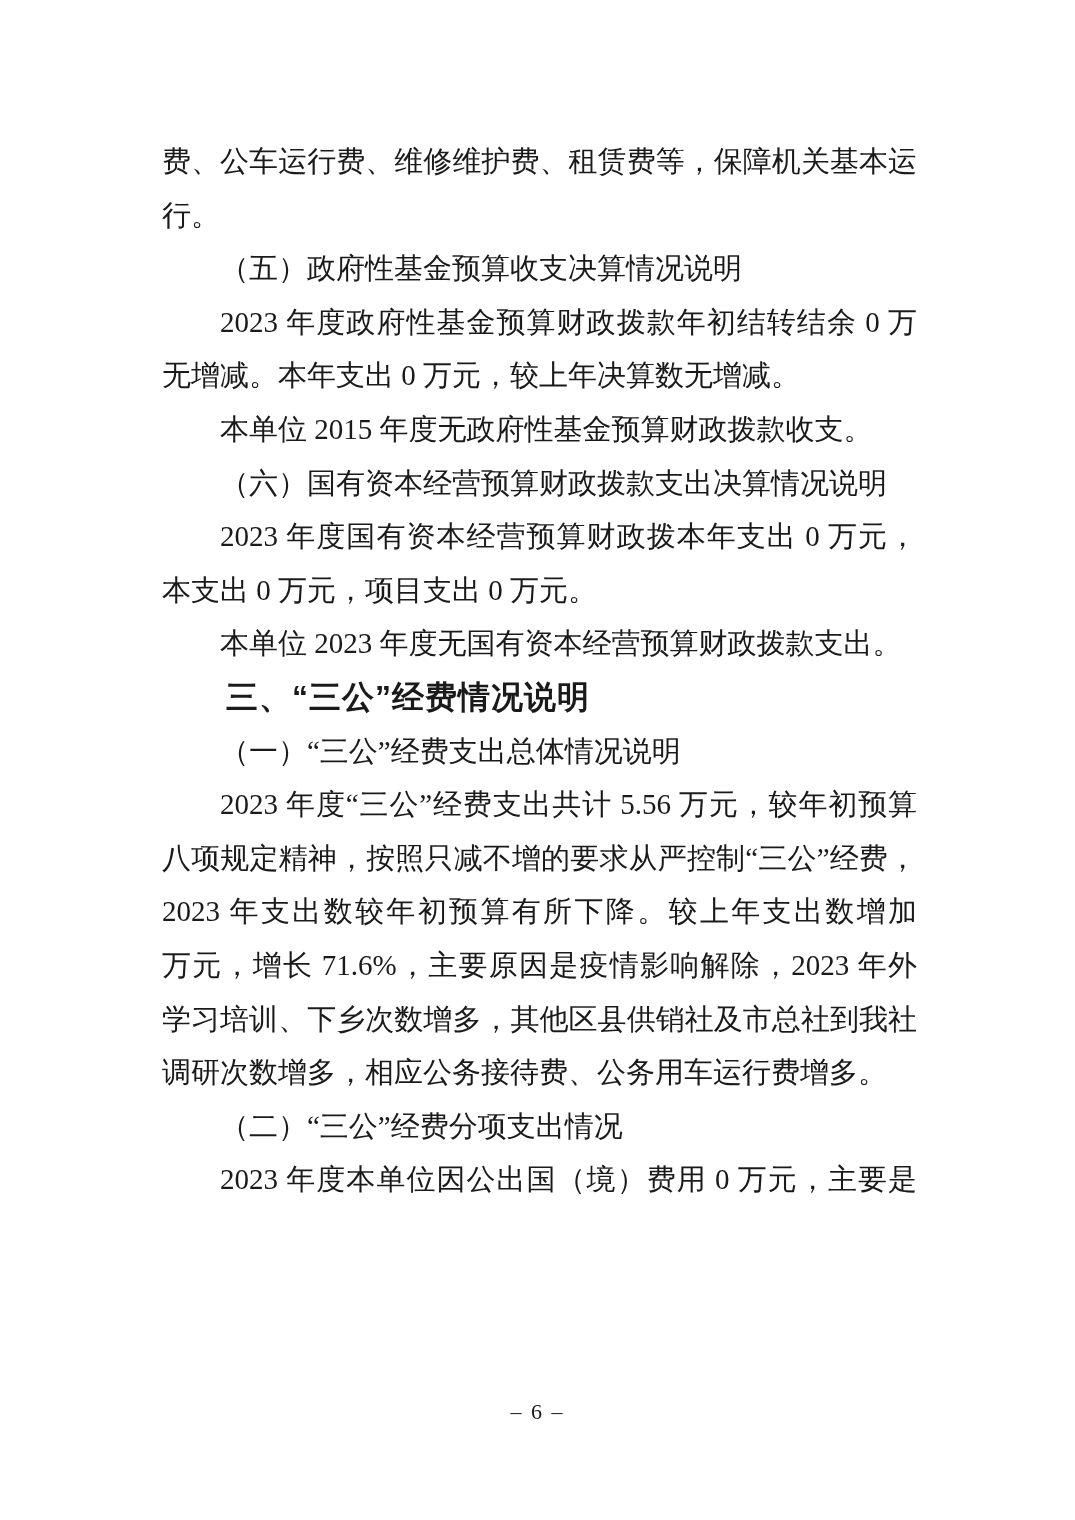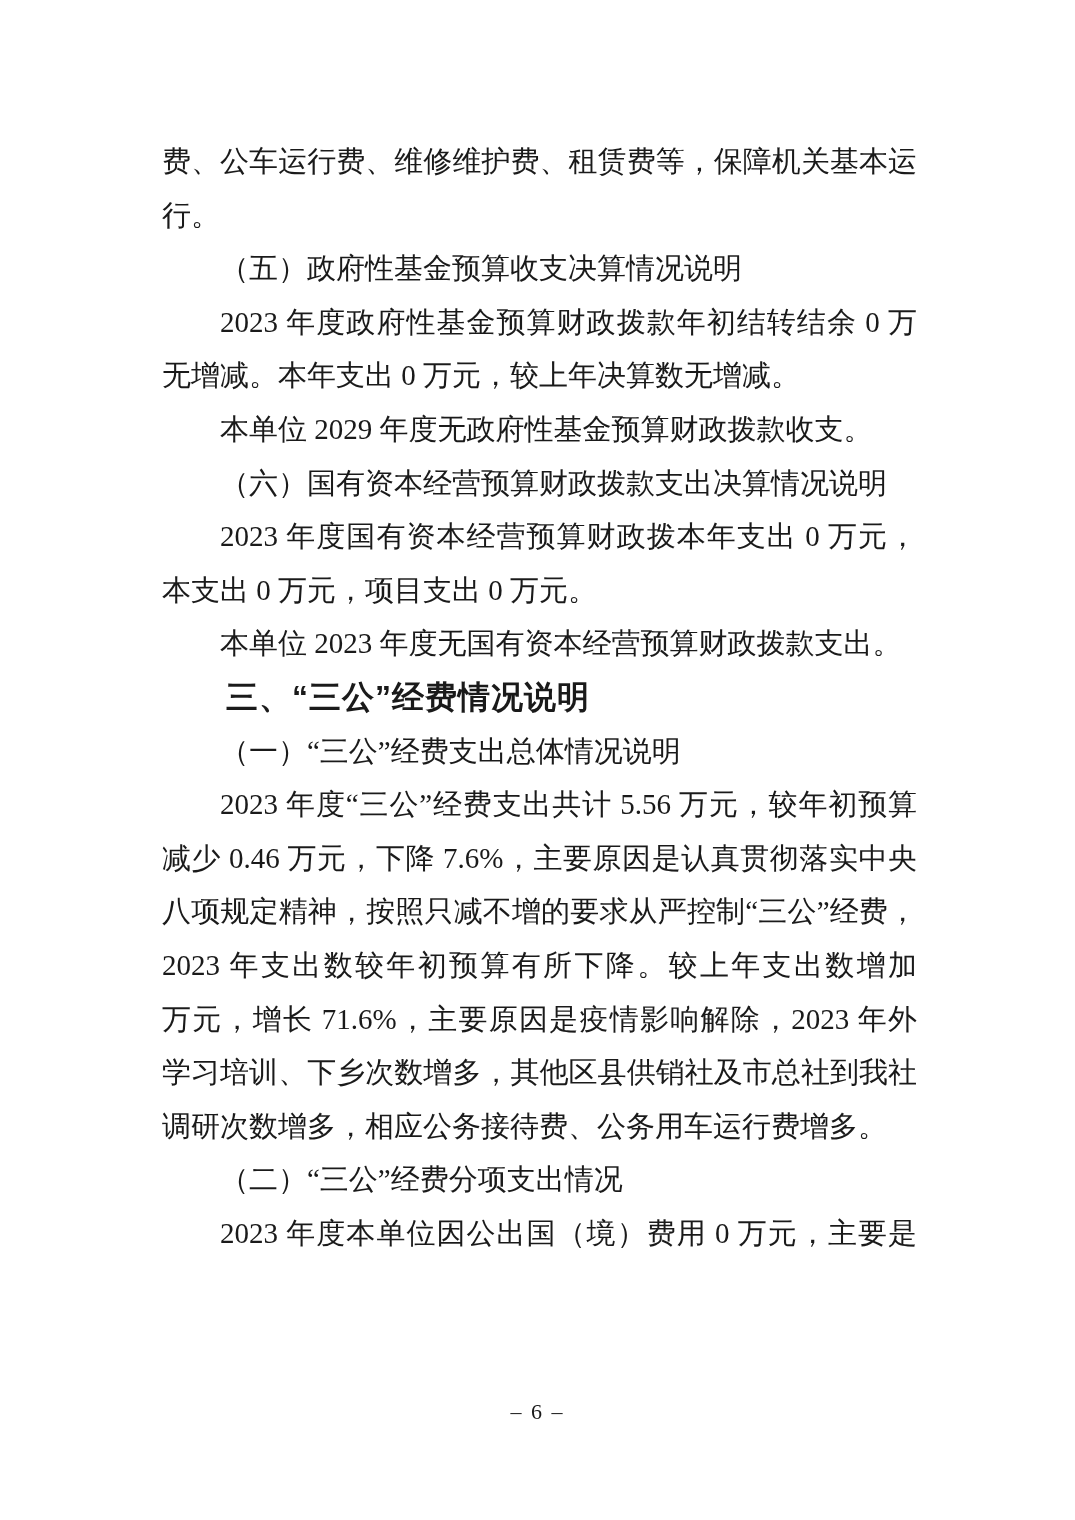--- a/index.html
+++ b/index.html
@@ -59,29 +59,28 @@
 </head>
 <body>
 
 <div class="page">
   <div class="doc">
     <div class="ln justify">费、公车运行费、维修维护费、租赁费等，保障机关基本运</div>
     <div class="ln">行。</div>
     <div class="ln indent">（五）政府性基金预算收支决算情况说明</div>
     <div class="ln indent justify">2023 年度政府性基金预算财政拨款年初结转结余 0 万</div>
     <div class="ln">无增减。本年支出 0 万元，较上年决算数无增减。</div>
-    <div class="ln indent">本单位 2029 年度无政府性基金预算财政拨款收支。</div>
+    <div class="ln indent">本单位 2015 年度无政府性基金预算财政拨款收支。</div>
     <div class="ln indent">（六）国有资本经营预算财政拨款支出决算情况说明</div>
     <div class="ln indent justify">2023 年度国有资本经营预算财政拨本年支出 0 万元，基</div>
     <div class="ln">本支出 0 万元，项目支出 0 万元。</div>
     <div class="ln indent">本单位 2023 年度无国有资本经营预算财政拨款支出。</div>
     <div class="ln indent h1">三、“三公”经费情况说明</div>
     <div class="ln indent">（一）“三公”经费支出总体情况说明</div>
     <div class="ln indent justify">2023 年度“三公”经费支出共计 5.56 万元，较年初预算数</div>
-    <div class="ln justify">减少 0.46 万元，下降 7.6%，主要原因是认真贯彻落实中央</div>
     <div class="ln justify">八项规定精神，按照只减不增的要求从严控制“三公”经费，</div>
     <div class="ln justify">2023 年支出数较年初预算有所下降。较上年支出数增加 2.32</div>
     <div class="ln justify">万元，增长 71.6%，主要原因是疫情影响解除，2023 年外出</div>
     <div class="ln justify">学习培训、下乡次数增多，其他区县供销社及市总社到我社</div>
     <div class="ln">调研次数增多，相应公务接待费、公务用车运行费增多。</div>
     <div class="ln indent">（二）“三公”经费分项支出情况</div>
     <div class="ln indent justify">2023 年度本单位因公出国（境）费用 0 万元，主要是用</div>
   </div>
 
   <div class="footer">– 6 –</div>

